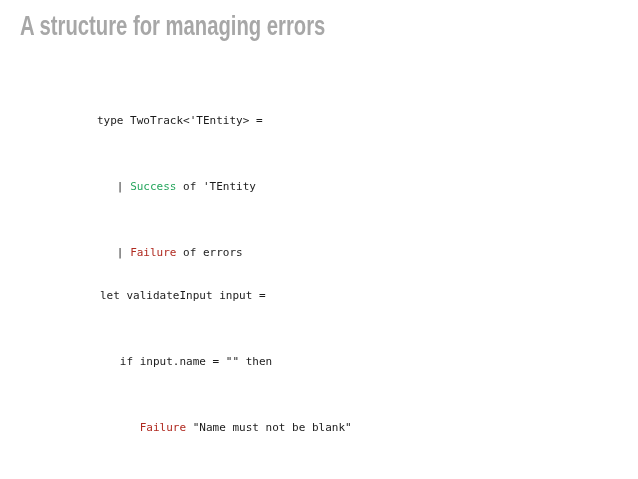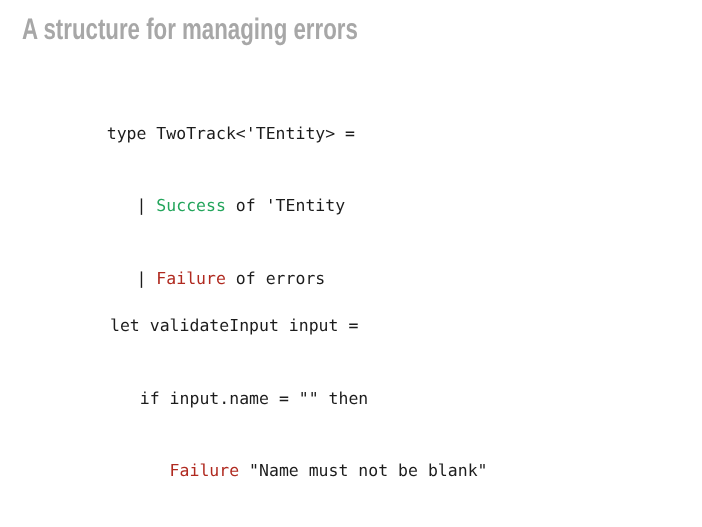--- a/index.html
+++ b/index.html
@@ -25,21 +25,21 @@
     line-height: 32px;
     font-weight: bold;
     color: #a7a7a7;
     transform: scaleX(0.75);
     transform-origin: left top;
     white-space: nowrap;
   }
   .code {
     position: absolute;
     font-family: "DejaVu Sans Mono", "Liberation Mono", monospace;
-    font-size: 15px;
+    font-size: 11px;
     line-height: 22px;
     color: #1c1c1c;
     white-space: pre;
   }
   .code1 { left: 97px;  top: 66px; }
   .code2 { left: 100px; top: 241px; }
   .kw-green { color: #24a55c; }
   .kw-red   { color: #b02a20; }
   .fn-bold  { font-weight: normal; }
 

